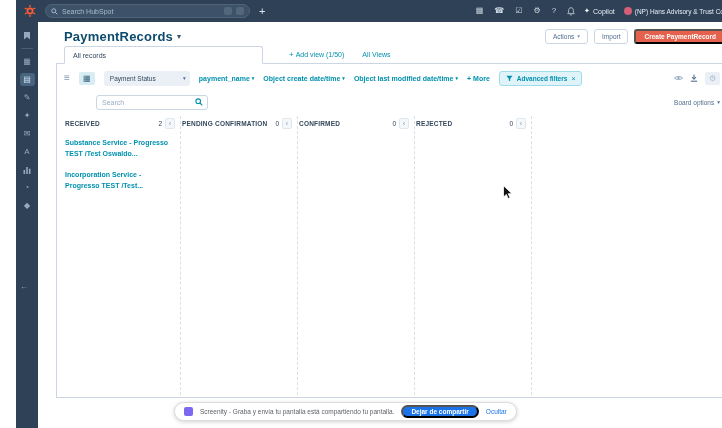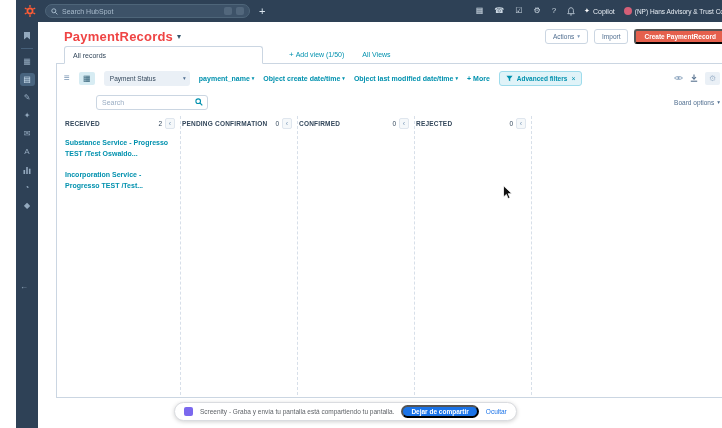--- a/index.html
+++ b/index.html
@@ -47,21 +47,21 @@
     color: #93a9be; font-size: 8px; line-height: 1; border-radius: 3px;
   }
   .sb-icon.sel { background: #48647f; color: #d3e6f5; }
   .sb-div { width: 12px; height: 1px; background: #46607a; margin: 1px 0; }
   .sb-collapse { position: absolute; left: 4px; top: 260px; color: #93a9be; font-size: 8px; }
 
   
   .main { position: absolute; left: 22px; top: 22px; right: 0; bottom: 0; background: #fff; }
 
   .page-header { position: absolute; top: 5px; left: 26px; right: 12px; height: 18px; display: flex; align-items: center; }
-  .page-title { font-size: 13px; font-weight: bold; color: #ef4444; letter-spacing: .2px; }
+  .page-title { font-size: 13px; font-weight: bold; color: #0c4a6e; letter-spacing: .2px; }
   .title-caret { font-size: 8px; color: #33556b; margin-left: 4px; }
   .header-buttons { margin-left: auto; display: flex; gap: 6px; align-items: center; }
   .btn-outline {
     height: 15px; padding: 0 7px; border: 1px solid #cbd6e2; border-radius: 3px;
     background: #fff; color: #506e90; font-size: 6.5px; display: flex; align-items: center; gap: 3px;
   }
   .btn-outline .caret { font-size: 5.5px; color: #7c98b6; }
   .btn-primary {
     height: 15px; padding: 0 8px; border-radius: 3px; background: #e5604d;
     color: #fff; font-size: 6.5px; font-weight: bold; display: flex; align-items: center;

